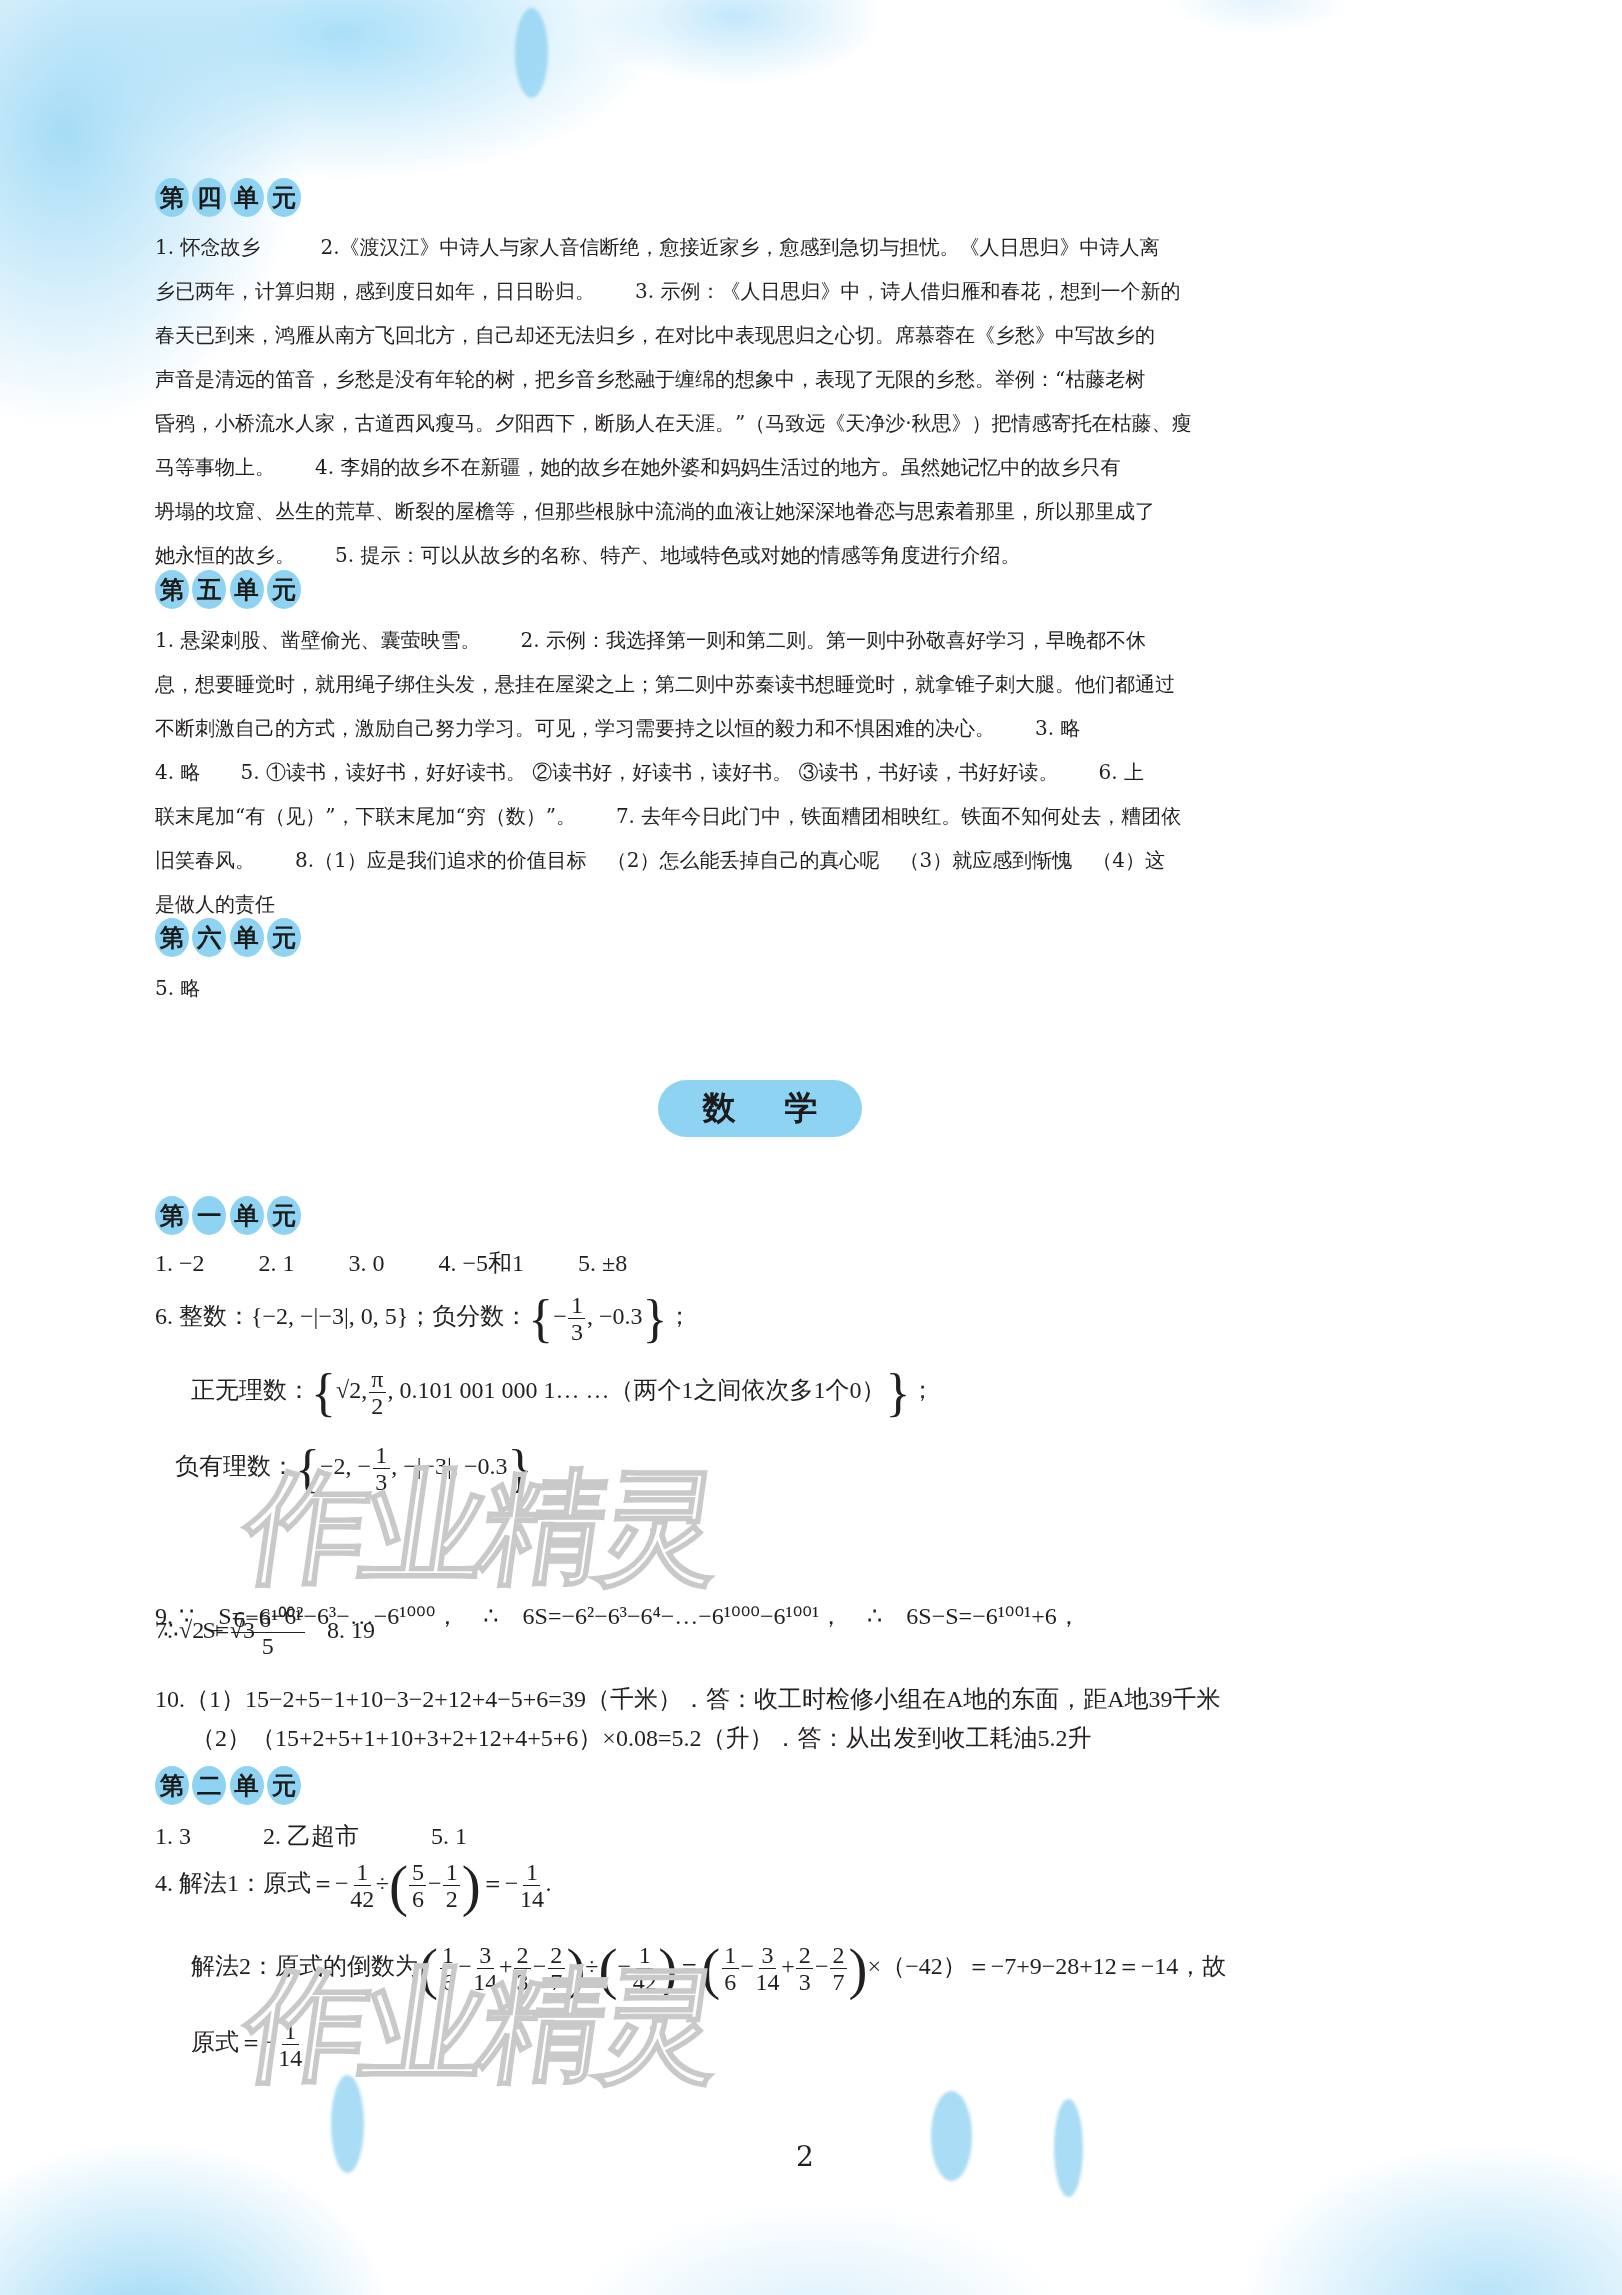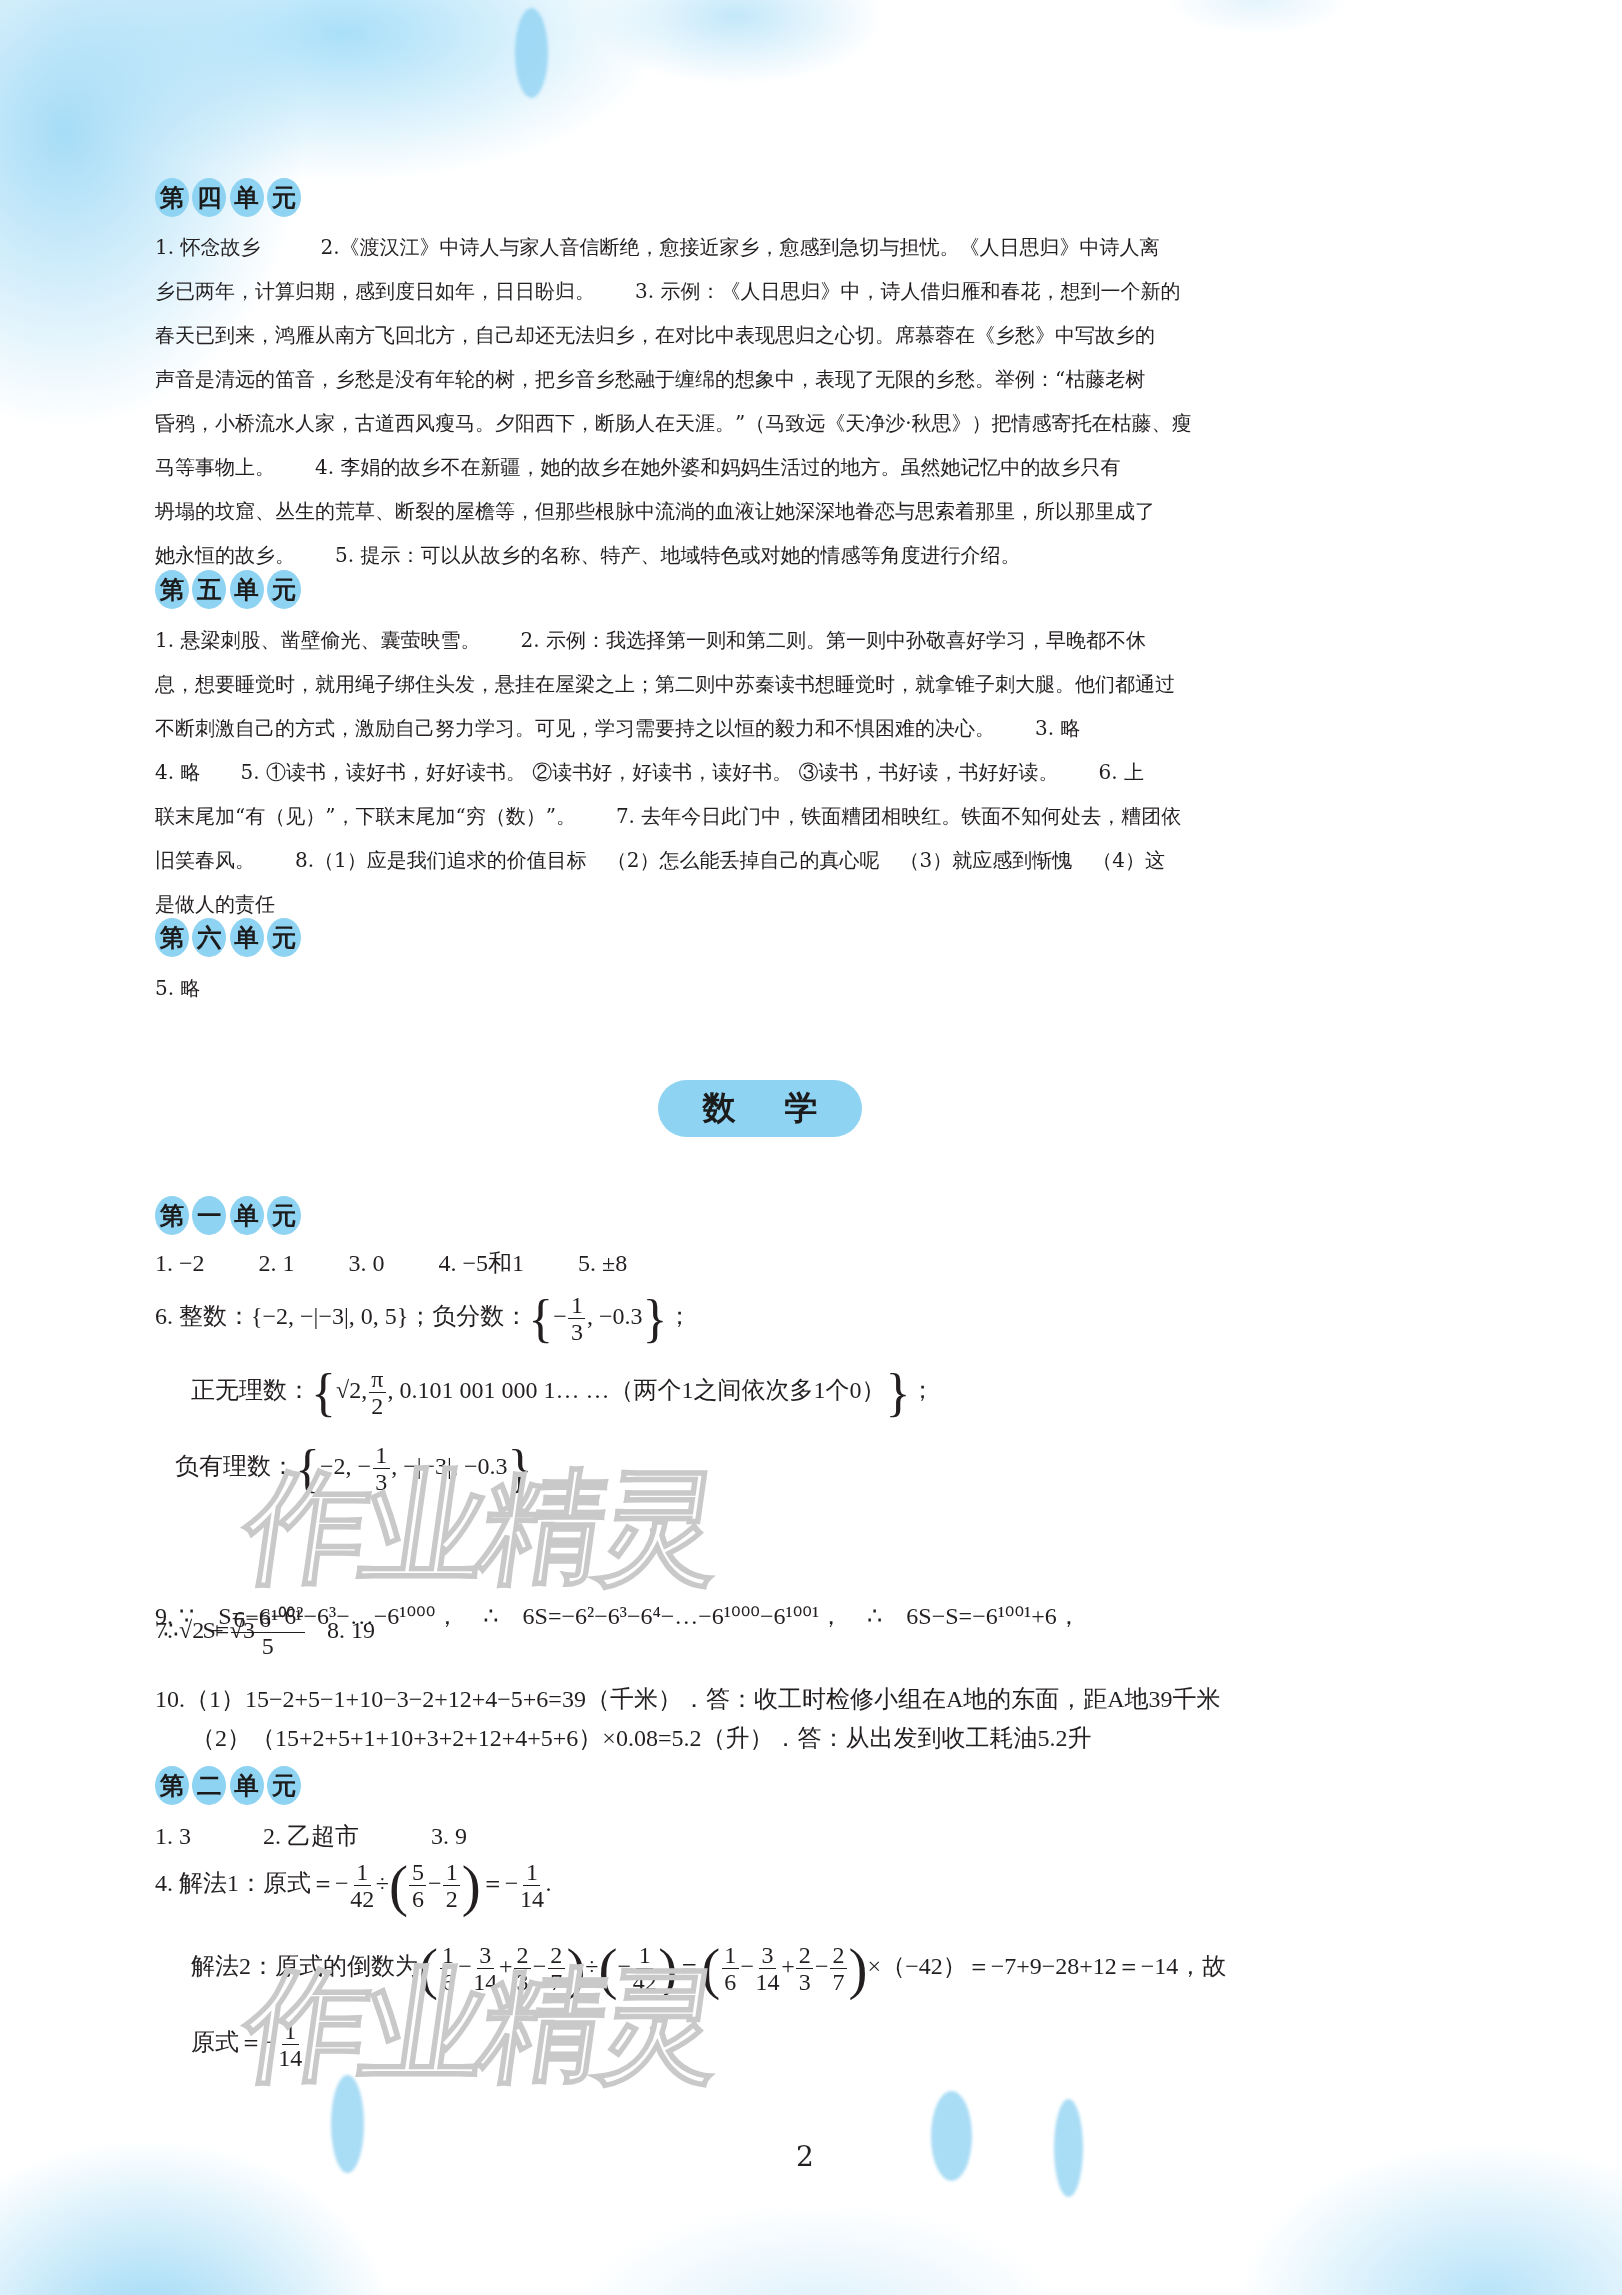--- a/index.html
+++ b/index.html
@@ -161,21 +161,21 @@
   </div>
   <div class="math" style="top:1683px;">10.（1）15−2+5−1+10−3−2+12+4−5+6=39（千米）．答：收工时检修小组在A地的东面，距A地39千米</div>
   <div class="math" style="top:1722px;left:36px;">（2）（15+2+5+1+10+3+2+12+4+5+6）×0.08=5.2（升）．答：从出发到收工耗油5.2升</div>
 
   <div class="unit-head" style="top:1766px;">
     <span>第</span>
     <span>二</span>
     <span>单</span>
     <span>元</span>
   </div>
-  <div class="math" style="top:1820px;">1. 3　　　2. 乙超市　　　3. 9</div>
+  <div class="math" style="top:1820px;">1. 3　　　2. 乙超市　　　5. 1</div>
 
   <div class="math" style="top:1853px;">
     <span>4. 解法1：原式＝−</span><span class="frac">
         <span class="n">1</span>
         <span class="d">42</span>
       </span><span>÷</span><span class="bigparen">(</span><span class="frac">
         <span class="n">5</span>
         <span class="d">6</span>
       </span><span>−</span><span class="frac">
         <span class="n">1</span>

